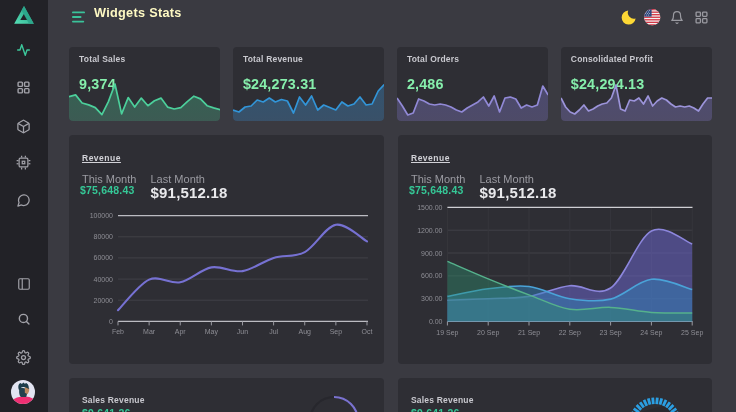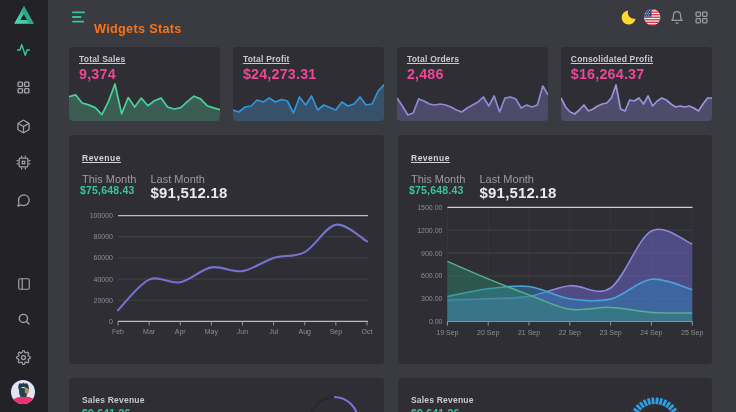--- a/index.html
+++ b/index.html
@@ -1,21 +1,21 @@
 <!DOCTYPE html>
 <html><head><meta charset="utf-8">
 <style>
 * { margin:0; padding:0; box-sizing:border-box; }
 html,body { width:736px; height:412px; overflow:hidden; background:#3a3a41;
   font-family:"Liberation Sans", sans-serif; }
 .abs { position:absolute; }
 #sidebar { position:absolute; left:0; top:0; width:48px; height:412px; background:#222227; }
 .card { position:absolute; background:#2e2e34; border-radius:4px; overflow:hidden; }
-.ct { position:absolute; left:10px; top:7.5px; font-size:8.5px; font-weight:bold; color:#c8c8ce; letter-spacing:.2px;text-decoration:underline; }
-.cv { position:absolute; left:10px; top:19px; font-size:14.3px; font-weight:bold; color:#ec4899; letter-spacing:.2px; }
+.ct { position:absolute; left:10px; top:7.5px; font-size:8.5px; font-weight:bold; color:#c8c8ce; letter-spacing:.2px; }
+.cv { position:absolute; left:10px; top:29px; font-size:14.3px; font-weight:bold; color:#86efac; letter-spacing:.2px; }
 .spark { position:absolute; left:0; bottom:0; }
 .rt { position:absolute; left:13px; top:18px; font-size:8.5px; font-weight:bold; color:#d2d2d7; letter-spacing:.5px;text-decoration:underline; }
 .lbl { font-size:11px; color:#9b9ba2; }
 .grn { font-size:10.5px; font-weight:bold; color:#35c796; letter-spacing:.2px; }
 .wht { font-size:15px; font-weight:bold; color:#e9e9ec; letter-spacing:.2px; }
 .ax { font-size:7px; fill:#8e8e95; font-family:"Liberation Sans", sans-serif; }
 </style></head>
 <body>
 <div id="sidebar">
   <svg class="abs" style="left:12.5px;top:4.5px" width="22" height="20" viewBox="0 0 23 22">
@@ -81,21 +81,21 @@
       <path d="M7.6 9.2 Q6.4 4.4 9.6 3.1 L10.9 4 L12.3 2.6 L13.8 3.7 L15.3 2.9 Q17.5 4.2 17.6 6.2 L17.9 8.9 L14.3 7.3 Q10.8 6.2 9.4 8.4 Q8.6 9.2 8.8 10.4 Z" fill="#1d3d4a"></path>
     </g>
   </svg>
 </div>
 
 <svg class="abs" style="left:72px;top:10.5px" width="13" height="12" viewBox="0 0 13 12">
   <line x1="0.9" y1="1.4" x2="12.1" y2="1.4" stroke="#3ac29a" stroke-width="1.8" stroke-linecap="round"></line>
   <line x1="0.9" y1="6" x2="8.6" y2="6" stroke="#3ac29a" stroke-width="1.8" stroke-linecap="round"></line>
   <line x1="0.9" y1="10.6" x2="11.3" y2="10.6" stroke="#3ac29a" stroke-width="1.8" stroke-linecap="round"></line>
 </svg>
-<div class="abs" style="left:94px;top:22px;font-size:12.7px;font-weight:bold;color:#f97316;letter-spacing:.3px">Widgets Stats</div>
+<div class="abs" style="left:94px;top:6px;font-size:12.7px;font-weight:bold;color:#fef9c3;letter-spacing:.3px">Widgets Stats</div>
 
 <svg class="abs" style="left:621px;top:10px" width="15" height="15" viewBox="0 0 15 15">
   <path d="M 7.2 0.6 A 7 7 0 1 0 14.6 8.4 A 6 6 0 0 1 7.2 0.6 Z" fill="#fdd835"></path>
 </svg>
 <svg class="abs" style="left:644px;top:9px" width="16.5" height="16.5" viewBox="0 0 16.5 16.5">
   <clipPath id="flc">
       <circle cx="8.25" cy="8.25" r="8.25"></circle>
     </clipPath>
   <g clip-path="url(#flc)">
     <rect width="16.5" height="16.5" fill="#f2f2f2"></rect>
@@ -140,21 +140,21 @@
         <linearGradient id="g1" x1="0" y1="0" x2="0" y2="1">
 <stop offset="0" stop-color="#3f9f78" stop-opacity="0.45"></stop>
 <stop offset="1" stop-color="#4a8370" stop-opacity="0.52"></stop>
 </linearGradient>
       </defs>
 <polygon points="0.0,49.7 6.6,47.9 13.1,56.0 19.7,57.9 26.3,60.6 32.9,67.7 39.4,54.6 46.0,37.0 52.6,66.9 59.2,50.6 65.7,60.1 72.3,51.1 78.9,58.7 85.5,53.8 92.0,51.1 98.6,60.1 105.2,62.0 111.8,60.6 118.3,54.6 124.9,49.2 131.5,51.9 138.1,58.7 144.6,60.9 151.2,62.8 151.2,76.0 0,76.0" fill="url(#g1)"></polygon>
 <polyline points="0.0,49.7 6.6,47.9 13.1,56.0 19.7,57.9 26.3,60.6 32.9,67.7 39.4,54.6 46.0,37.0 52.6,66.9 59.2,50.6 65.7,60.1 72.3,51.1 78.9,58.7 85.5,53.8 92.0,51.1 98.6,60.1 105.2,62.0 111.8,60.6 118.3,54.6 124.9,49.2 131.5,51.9 138.1,58.7 144.6,60.9 151.2,62.8" fill="none" stroke="#4ccf9b" stroke-width="1.7" stroke-linejoin="round"></polyline>
 </svg>
 </div>
 <div class="card" style="left:232.9px;top:46.5px;width:151.2px;height:74px">
-  <div class="ct">Total Profit</div>
+  <div class="ct">Total Revenue</div>
     <div class="cv">$24,273.31</div>
     <svg class="spark" width="151.2" height="74.0" viewBox="0 0 151.2 74.0">
 <defs>
         <linearGradient id="g2" x1="0" y1="0" x2="0" y2="1">
 <stop offset="0" stop-color="#3a7fb4" stop-opacity="0.45"></stop>
 <stop offset="1" stop-color="#45739c" stop-opacity="0.5"></stop>
 </linearGradient>
       </defs>
 <polygon points="0.0,63.0 6.0,65.0 12.1,60.0 18.1,59.0 24.2,53.0 30.2,55.0 36.3,51.0 42.3,55.0 48.4,52.5 54.4,54.0 60.5,66.0 66.5,50.0 72.6,58.0 78.6,49.0 84.7,63.0 90.7,58.0 96.8,60.5 102.8,63.0 108.9,55.0 114.9,59.0 121.0,57.0 127.0,50.0 133.1,58.0 139.1,57.0 145.2,44.0 151.2,37.5 151.2,76.0 0,76.0" fill="url(#g2)"></polygon>
 <polyline points="0.0,63.0 6.0,65.0 12.1,60.0 18.1,59.0 24.2,53.0 30.2,55.0 36.3,51.0 42.3,55.0 48.4,52.5 54.4,54.0 60.5,66.0 66.5,50.0 72.6,58.0 78.6,49.0 84.7,63.0 90.7,58.0 96.8,60.5 102.8,63.0 108.9,55.0 114.9,59.0 121.0,57.0 127.0,50.0 133.1,58.0 139.1,57.0 145.2,44.0 151.2,37.5" fill="none" stroke="#3295d8" stroke-width="1.7" stroke-linejoin="round"></polyline>
@@ -169,21 +169,21 @@
 <stop offset="0" stop-color="#6f6bb4" stop-opacity="0.45"></stop>
 <stop offset="1" stop-color="#6b6596" stop-opacity="0.52"></stop>
 </linearGradient>
       </defs>
 <polygon points="0.0,51.0 5.4,59.0 10.8,68.0 16.2,66.0 21.6,52.0 27.0,54.0 32.4,57.0 37.8,58.0 43.2,57.0 48.6,58.0 54.0,60.0 59.4,63.0 64.8,65.0 70.2,61.0 75.6,58.0 81.0,55.0 86.4,50.0 91.8,59.0 97.2,49.0 102.6,65.0 108.0,51.0 113.4,50.0 118.8,52.0 124.2,61.0 129.6,58.0 135.0,60.0 140.4,58.0 145.8,39.0 151.2,48.0 151.2,76.0 0,76.0" fill="url(#g3)"></polygon>
 <polyline points="0.0,51.0 5.4,59.0 10.8,68.0 16.2,66.0 21.6,52.0 27.0,54.0 32.4,57.0 37.8,58.0 43.2,57.0 48.6,58.0 54.0,60.0 59.4,63.0 64.8,65.0 70.2,61.0 75.6,58.0 81.0,55.0 86.4,50.0 91.8,59.0 97.2,49.0 102.6,65.0 108.0,51.0 113.4,50.0 118.8,52.0 124.2,61.0 129.6,58.0 135.0,60.0 140.4,58.0 145.8,39.0 151.2,48.0" fill="none" stroke="#9189d6" stroke-width="1.7" stroke-linejoin="round"></polyline>
 </svg>
 </div>
 <div class="card" style="left:560.8px;top:46.5px;width:151.2px;height:74px">
   <div class="ct">Consolidated Profit</div>
-    <div class="cv">$16,264.37</div>
+    <div class="cv">$24,294.13</div>
     <svg class="spark" width="151.2" height="74.0" viewBox="0 0 151.2 74.0">
 <defs>
         <linearGradient id="g4" x1="0" y1="0" x2="0" y2="1">
 <stop offset="0" stop-color="#756fb8" stop-opacity="0.45"></stop>
 <stop offset="1" stop-color="#6f6899" stop-opacity="0.52"></stop>
 </linearGradient>
       </defs>
 <polygon points="0.0,51.0 4.6,60.0 9.2,65.0 13.7,67.0 18.3,63.0 22.9,58.0 27.5,64.0 32.1,62.0 36.7,59.0 41.2,57.0 45.8,56.0 50.4,51.0 55.0,38.0 59.6,62.0 64.1,64.0 68.7,53.0 73.3,54.0 77.9,51.0 82.5,57.0 87.1,49.0 91.6,59.0 96.2,54.0 100.8,51.0 105.4,53.0 110.0,57.0 114.5,60.0 119.1,59.0 123.7,60.0 128.3,59.0 132.9,61.0 137.5,64.0 142.0,57.0 146.6,51.0 151.2,51.0 151.2,76.0 0,76.0" fill="url(#g4)"></polygon>
 <polyline points="0.0,51.0 4.6,60.0 9.2,65.0 13.7,67.0 18.3,63.0 22.9,58.0 27.5,64.0 32.1,62.0 36.7,59.0 41.2,57.0 45.8,56.0 50.4,51.0 55.0,38.0 59.6,62.0 64.1,64.0 68.7,53.0 73.3,54.0 77.9,51.0 82.5,57.0 87.1,49.0 91.6,59.0 96.2,54.0 100.8,51.0 105.4,53.0 110.0,57.0 114.5,60.0 119.1,59.0 123.7,60.0 128.3,59.0 132.9,61.0 137.5,64.0 142.0,57.0 146.6,51.0 151.2,51.0" fill="none" stroke="#9c94da" stroke-width="1.7" stroke-linejoin="round"></polyline>
 </svg>

